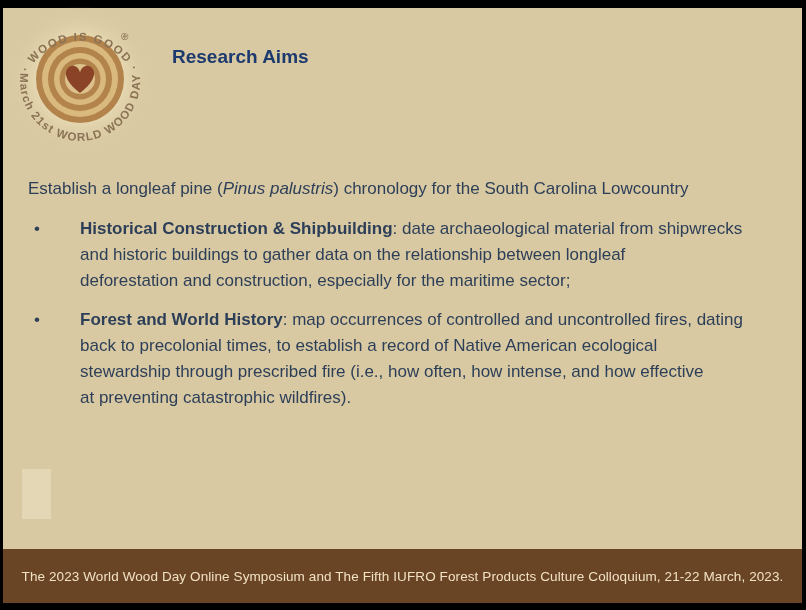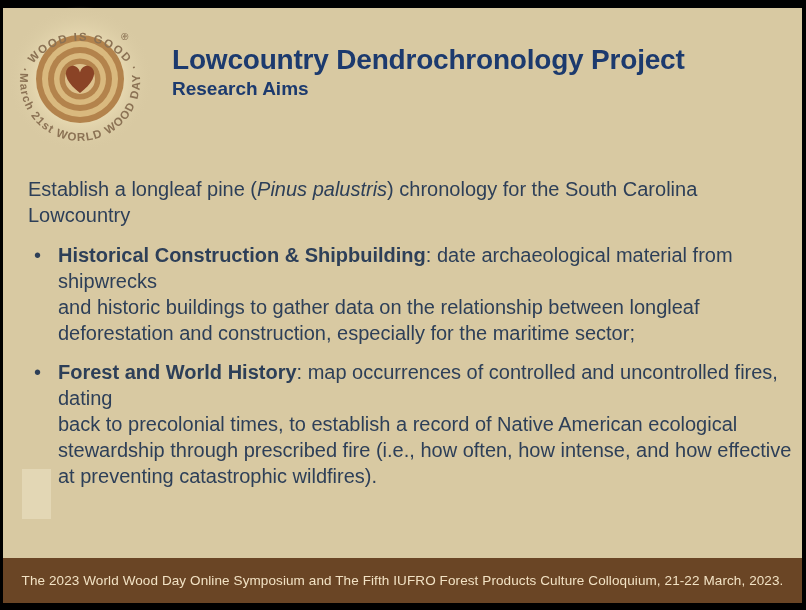--- a/index.html
+++ b/index.html
@@ -25,37 +25,37 @@
     margin:0;font-size:28px;font-weight:700;color:#1c3a6e;
     letter-spacing:-0.2px;line-height:1.15;
   }
   .slide-subtitle{
     margin:3px 0 0 0;font-size:19px;font-weight:700;color:#1c3a6e;
     line-height:1.1;
   }
   
   .content{
     position:absolute;left:25px;top:168px;right:8px;
-    color:#2d3f58;font-size:20px;line-height:26px;
+    color:#2d3f58;font-size:17px;line-height:26px;
   }
   .intro{margin:0 0 14px 0;}
   .intro .sci{font-style:italic;}
   .bullets{list-style:none;margin:0;padding:0;}
   .bullets li{display:flex;margin:0 0 13px 0;}
   .bullet-glyph{flex:0 0 30px;padding-left:6px;box-sizing:border-box;}
-  .btext{flex:1;white-space:pre-line;}
+  .btext{flex:1;white-space:pre-line;margin-left:22px;}
   .blead{font-weight:700;}
   
   .artifact{
     position:absolute;left:19px;top:461px;width:29px;height:50px;
     background:rgba(248,240,218,0.35);
   }
   
   .footer{
-    position:absolute;left:0;right:0;bottom:0;height:45px;
+    position:absolute;left:0;right:0;bottom:0;height:54px;
     background:#6a4525;display:flex;align-items:center;justify-content:center;
   }
   .footer-text{
     color:#f2e2c4;font-size:13.5px;letter-spacing:0.1px;
   }
   
   .arc-text{
     font-family:"Liberation Sans", sans-serif;
     font-size:11.5px;font-weight:700;letter-spacing:1.6px;
     fill:#8b7254;
@@ -93,21 +93,20 @@
     <text class="arc-text">
       <textPath href="#arcTop" startOffset="50%" text-anchor="middle">· WOOD IS GOOD ·</textPath>
     </text>
     <text class="arc-text" style="letter-spacing:1.2px;">
       <textPath href="#arcBottom" startOffset="50%" text-anchor="middle">March 21st WORLD WOOD DAY</textPath>
     </text>
     <text class="reg-mark" x="116" y="33" transform="rotate(35 118 30)">®</text>
   </svg>
 
   <div class="header-block">
-    <h1 class="slide-title">Lowcountry Dendrochronology Project</h1>
     <h2 class="slide-subtitle">Research Aims</h2>
   </div>
 
   <div class="content">
     <p class="intro"><span>Establish a longleaf pine (</span><span class="sci">Pinus palustris</span><span>) chronology for the South Carolina Lowcountry</span></p>
 
     <ul class="bullets">
       <li>
         <span class="bullet-glyph">•</span>
         <span class="btext"><span class="blead">Historical Construction &amp; Shipbuilding</span><span>: date archaeological material from shipwrecks

